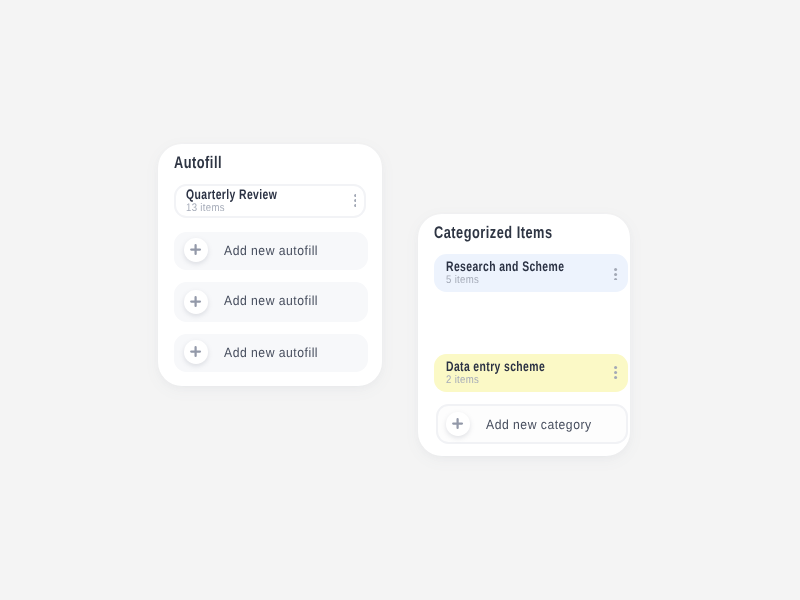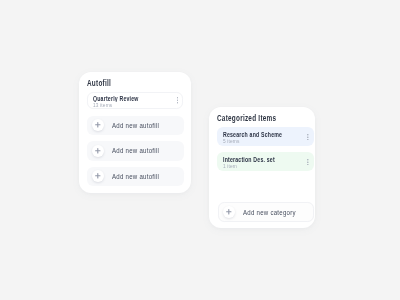--- a/index.html
+++ b/index.html
@@ -124,34 +124,34 @@
     </div>
     <div class="dots">
       <svg width="1.6" height="6.5" viewBox="0 0 3 12.8">
         <circle cx="1.5" cy="1.5" r="1.5" fill="#a3a9b6"></circle>
         <circle cx="1.5" cy="6.4" r="1.5" fill="#a3a9b6"></circle>
         <circle cx="1.5" cy="11.3" r="1.5" fill="#a3a9b6"></circle>
       </svg>
     </div>
   </div>
 
-  <div class="row cat-row c2" style="background: rgb(238, 250, 241);">
+
+  <div class="row cat-row c3" style="background: rgb(251, 249, 198);">
     <div class="entry-texts">
-      <div class="nm">Interaction Des. set</div>
-      <div class="sub">1 item</div>
+      <div class="nm">Data entry scheme</div>
+      <div class="sub">2 items</div>
     </div>
     <div class="dots">
       <svg width="1.6" height="6.5" viewBox="0 0 3 12.8">
         <circle cx="1.5" cy="1.5" r="1.5" fill="#a3a9b6"></circle>
         <circle cx="1.5" cy="6.4" r="1.5" fill="#a3a9b6"></circle>
         <circle cx="1.5" cy="11.3" r="1.5" fill="#a3a9b6"></circle>
       </svg>
     </div>
   </div>
-
 
   <div class="row cat-add-row">
     <span class="pluscircle">
       <svg width="5.6" height="5.6" viewBox="0 0 12 12">
         <path d="M6 1.3V10.7M1.3 6H10.7" stroke="#9399a9" stroke-width="2.4" stroke-linecap="round"></path>
       </svg>
     </span>
     <span class="addlabel">Add new category</span>
   </div>
 </div>

